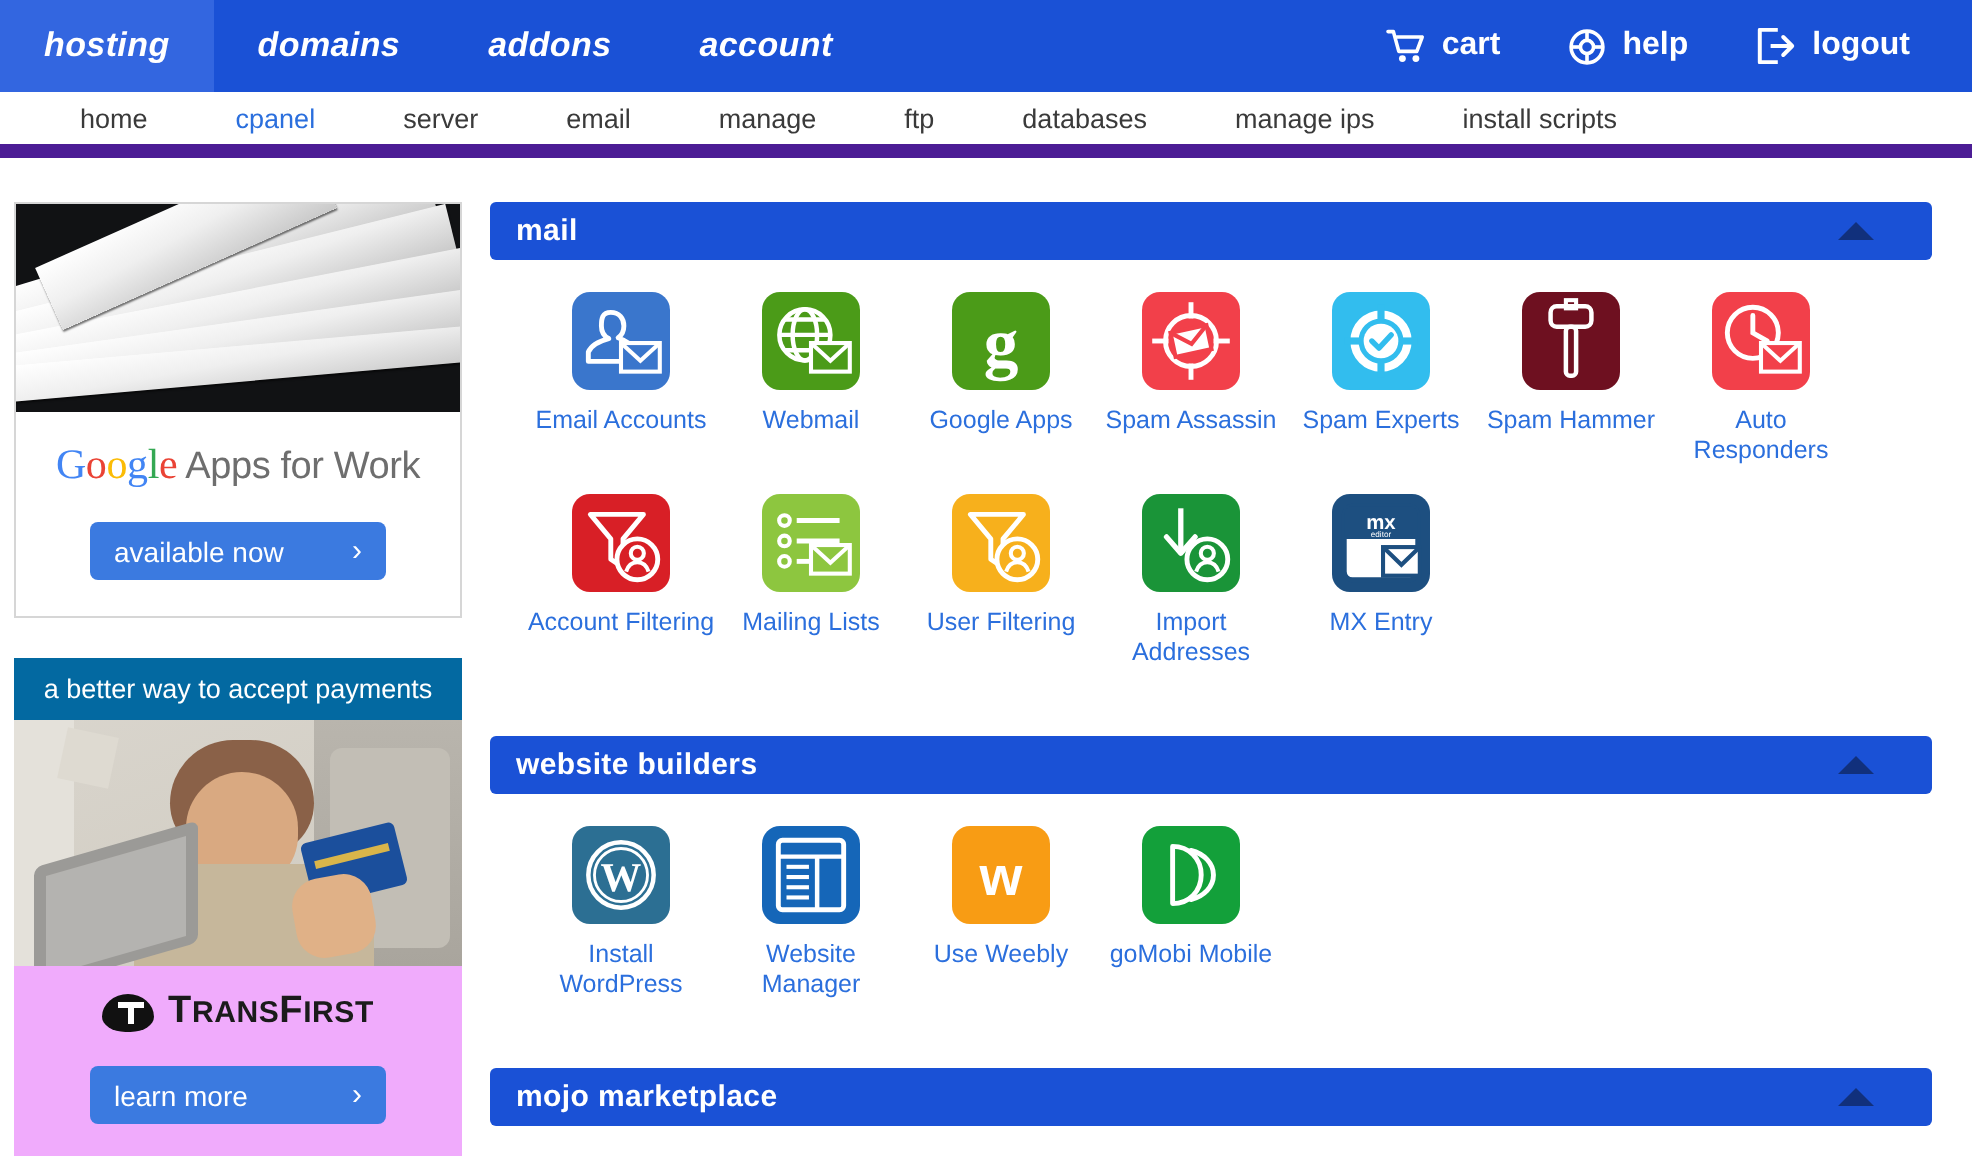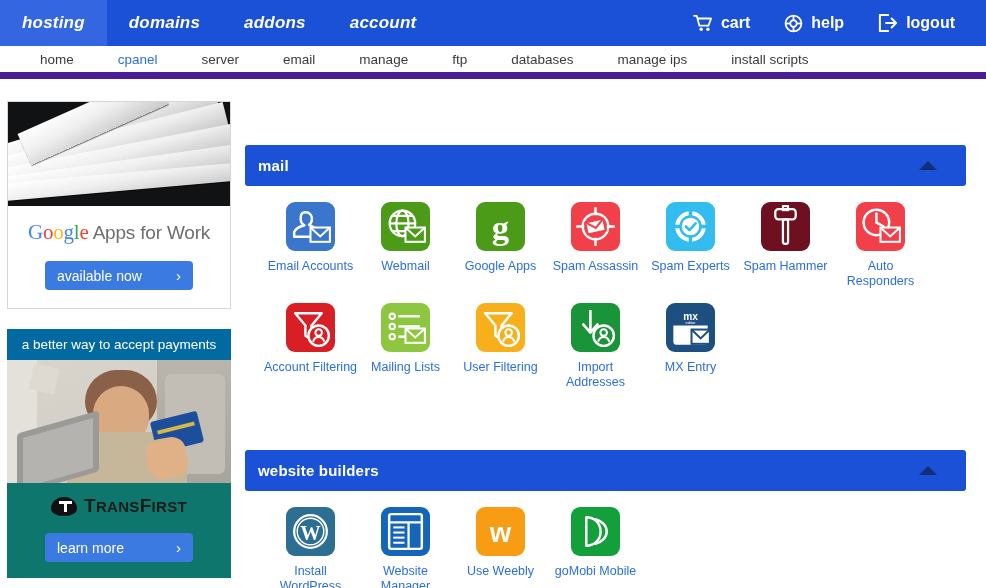--- a/index.html
+++ b/index.html
@@ -124,21 +124,21 @@
     text-align: center;
     padding: 8px 4px;
     white-space: nowrap;
   }
   .tf-photo {
     height: 123px;
     position: relative;
     overflow: hidden;
     background: linear-gradient(160deg,#d9d5cd 0%,#cfcabf 100%);
   }
-  .tf-body { padding: 12px 10px 16px; text-align: right; background:#0f766e; }
+  .tf-body { padding: 12px 10px 16px; text-align: right; background:#f0abfc; }
   .tf-logo {
     display: flex; align-items: center; justify-content: center; gap: 7px;
     font-size: 19px; font-weight: bold; color: #1b1b1b;
     letter-spacing: .3px;
   }
   .tf-logo .small { font-size: 15px; }
   .tf-mark {
     width: 26px; height: 19px; background: #111;
     border-radius: 50% 50% 45% 45% / 60% 60% 40% 40%;
     position: relative; flex: 0 0 26px;
@@ -151,26 +151,25 @@
     content:""; position:absolute; left:13px; top:4px;
     width:3px; height:11px; background:#fff;
   }
 
   
   #main { flex: 1 1 auto; min-width: 0; }
 
   .panel { margin-bottom: 18px; }
   .panel-header {
     background: #1a51d6;
-    height: 41px;
+    height: 29px;
     border-radius: 3px;
     display: flex; align-items: center;
     padding: 0 10px 0 13px;
     position: relative;
-    margin-top: 44px;
   }
   .panel-title {
     color: #ffffff;
     font-size: 15px;
     font-weight: bold;
     letter-spacing: .2px;
   }
   .collapse-btn {
     margin-left: auto;
     width: 56px; height: 27px;
@@ -523,15 +522,23 @@
             <div class="tile-ico" style="background: rgb(19, 160, 58);">
               <svg width="49" height="49" viewBox="0 0 48 48">
                 <path d="M15 10v28c8 0 14-6 14-14s-6-14-14-14z" fill="none" stroke="#ffffff" stroke-width="2.4" stroke-linejoin="round"></path>
                 <path d="M24 12c6.5 1.6 11 6.4 11 12s-4.5 10.4-11 12" fill="none" stroke="#ffffff" stroke-width="2.4" stroke-linecap="round"></path>
               </svg>
             </div>
             <div class="tile-label">goMobi Mobile</div>
           </div>
         </div>
       </div>
+      <div class="panel">
+        <div class="panel-header">
+          <div class="panel-title">mojo marketplace</div>
+          <div class="collapse-btn">
+            <div class="tri-up"></div>
+          </div>
+        </div>
+      </div>
     </div>
 
 </div>
 
 </body></html>

